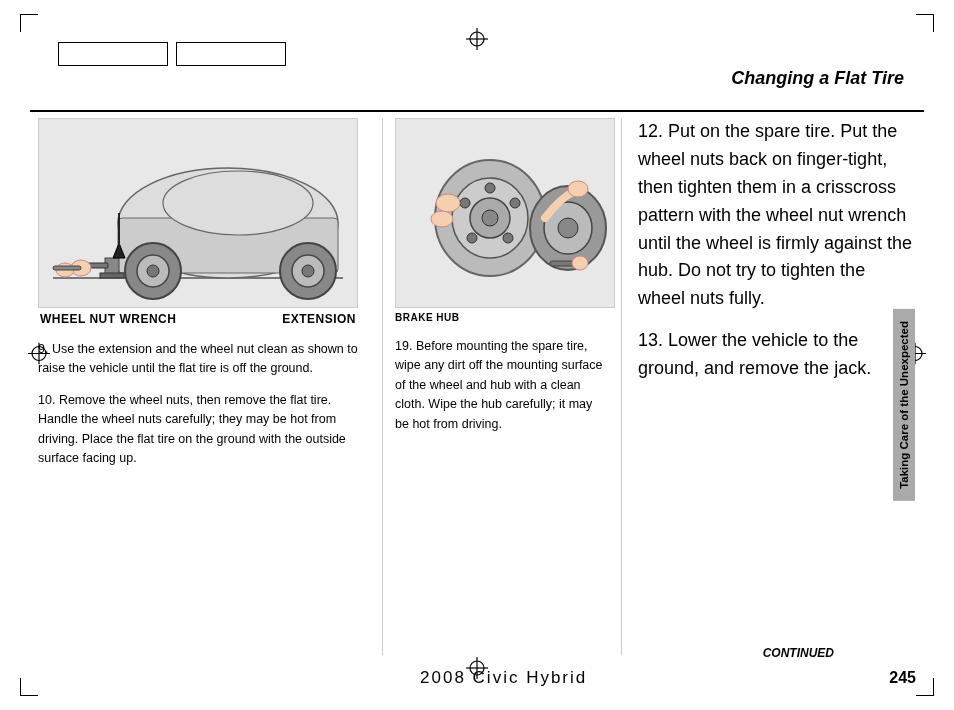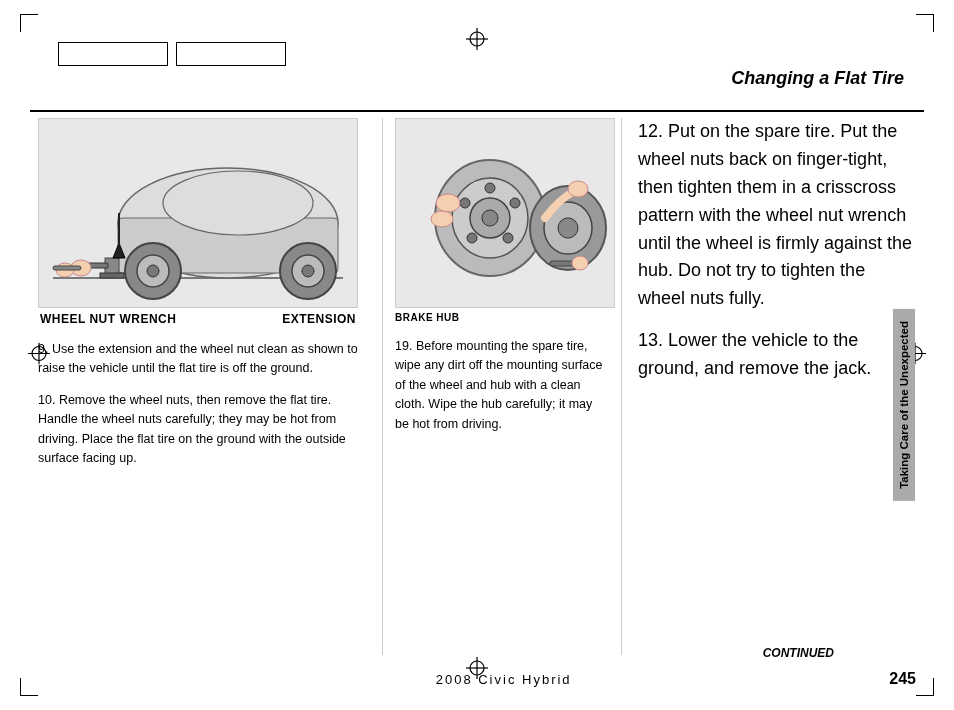--- a/index.html
+++ b/index.html
@@ -186,21 +186,21 @@
       position: absolute;
       right: 120px;
       bottom: 50px;
       font-size: 12px;
       font-style: italic;
       font-weight: bold;
     }
 
     .page-footer-center {
       text-align: left;
-      font-size: 13px;
+      font-size: 17px;
       letter-spacing: 2px;
     }
 
     .page-number {
       font-size: 16px;
       font-weight: bold;
     }
 
     
     .sidebar-text-container {

